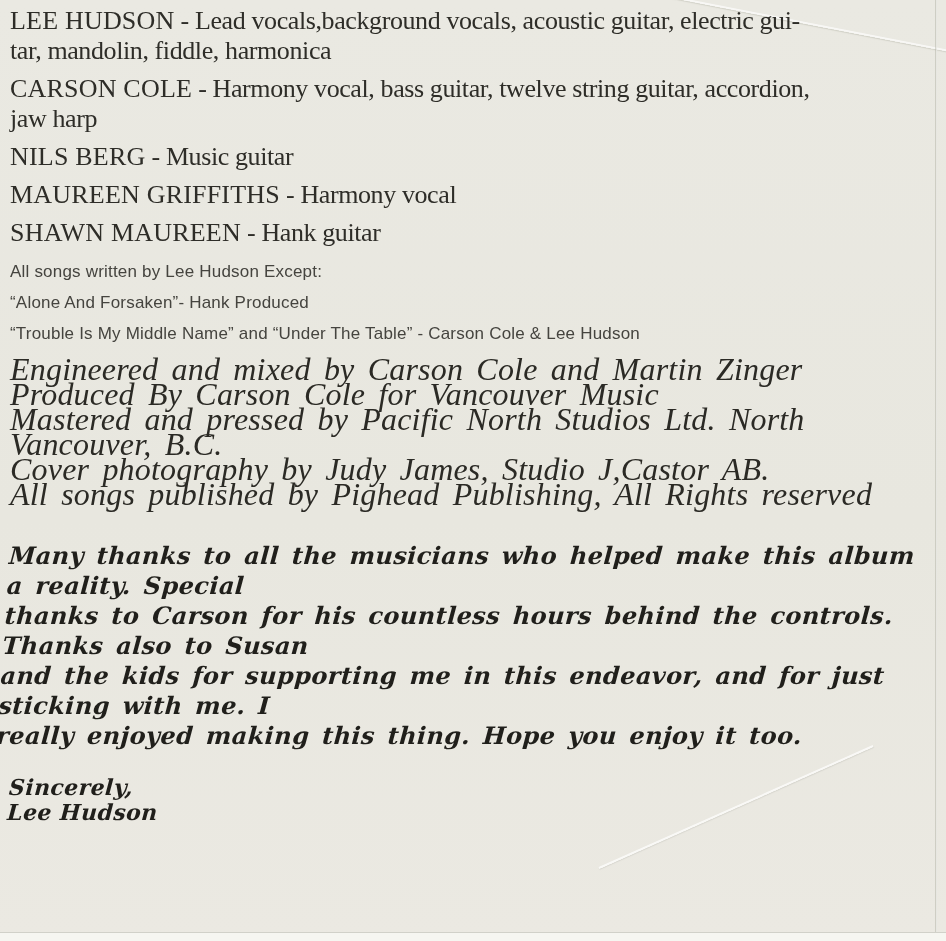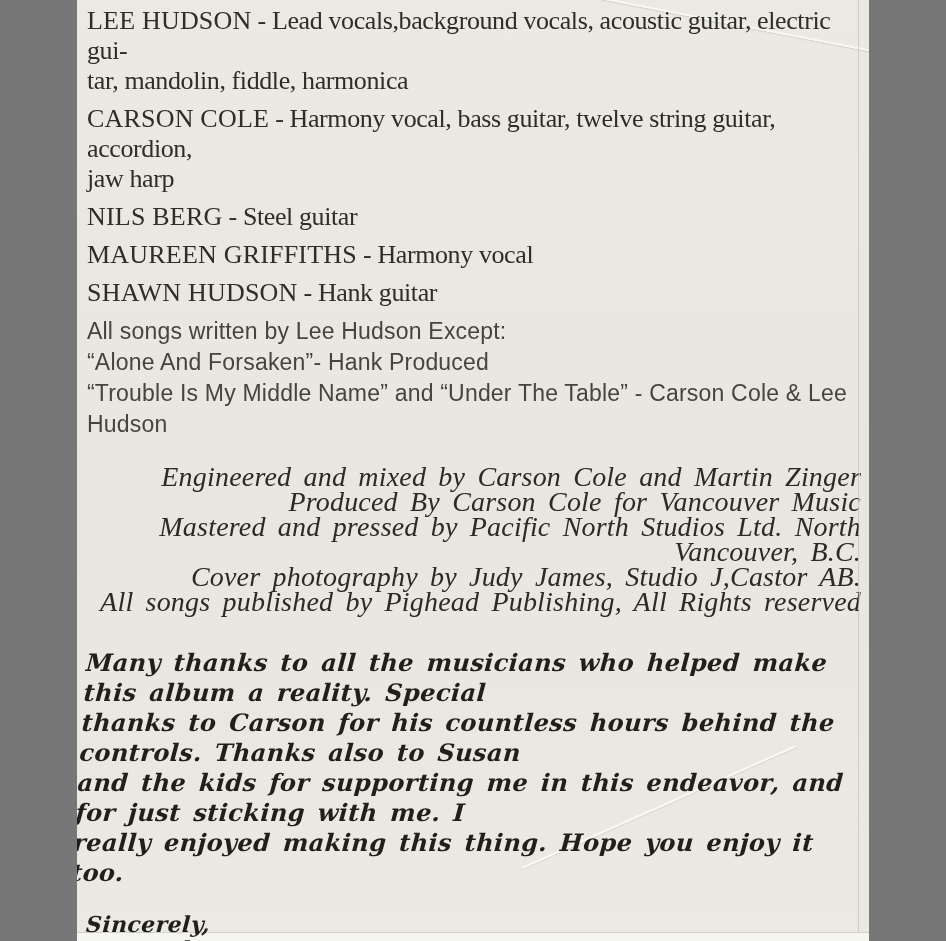--- a/index.html
+++ b/index.html
@@ -1,20 +1,20 @@
 <!DOCTYPE html>
 <html><head>
 <meta charset="utf-8">
 <style>
   html, body { margin: 0; padding: 0; }
   body { background: #777; }
 
   .page {
     position: relative;
-    width: 792px;
+    width: 946px;
     height: 941px;
     margin: 0 auto;
     background: linear-gradient(180deg, #eae9e2 0%, #e8e7df 55%, #ebe9e2 100%);
     overflow: hidden;
     box-sizing: border-box;
     padding: 6px 8px 0 10px;
     color: #2e2d28;
   }
 
   
@@ -51,33 +51,33 @@
     letter-spacing: -0.4px;
     margin: 0 0 8px 0;
   }
   .credit .member-name { letter-spacing: 0.2px; }
   .credit .member-roles { white-space: pre-wrap; }
 
   
   .songwriting {
     margin-top: 6px;
     font-family: "Liberation Sans", sans-serif;
-    font-size: 23px;
+    font-size: 17px;
     line-height: 31px;
     color: #45443f;
     letter-spacing: 0.2px;
   }
 
   
   .production {
-    margin-top: 24px;
-    text-align: right;
+    margin-top: 8px;
+    text-align: left;
     font-family: "Liberation Serif", serif;
     font-style: italic;
-    font-size: 28px;
+    font-size: 32px;
     line-height: 25px;
     word-spacing: 5px;
     letter-spacing: 0.2px;
     color: #2b2a25;
   }
 
   
   .script {
     font-family: "DejaVu Serif", serif;
     font-style: italic;
@@ -114,25 +114,25 @@
   <div class="artifact scan-bottom-strip"></div>
 
   <section class="credits">
   <p class="credit"><span class="member-name">LEE HUDSON</span><span class="credit-separator"> - </span><span class="member-roles">Lead vocals,background vocals, acoustic guitar, electric gui-
 tar, mandolin, fiddle, harmonica</span></p>
 
 
   <p class="credit"><span class="member-name">CARSON COLE</span><span class="credit-separator"> - </span><span class="member-roles">Harmony vocal, bass guitar, twelve string guitar, accordion,
 jaw harp</span></p>
 
-  <p class="credit"><span class="member-name">NILS BERG</span><span class="credit-separator"> - </span><span class="member-roles">Steel guitar</span></p>
+  <p class="credit"><span class="member-name">NILS BERG</span><span class="credit-separator"> - </span><span class="member-roles">Music guitar</span></p>
 
   <p class="credit"><span class="member-name">MAUREEN GRIFFITHS</span><span class="credit-separator"> - </span><span class="member-roles">Harmony vocal</span></p>
 
-  <p class="credit"><span class="member-name">SHAWN HUDSON</span><span class="credit-separator"> - </span><span class="member-roles">Hank guitar</span></p>
+  <p class="credit"><span class="member-name">SHAWN MAUREEN</span><span class="credit-separator"> - </span><span class="member-roles">Hank guitar</span></p>
 
 
 </section>
 
   <section class="songwriting">
   <div class="songwriting-line">All songs written by Lee Hudson Except:</div>
 
   <div class="songwriting-line">“Alone And Forsaken”- Hank Produced</div>
 
   <div class="songwriting-line">“Trouble Is My Middle Name” and “Under The Table” - Carson Cole &amp; Lee Hudson</div>

